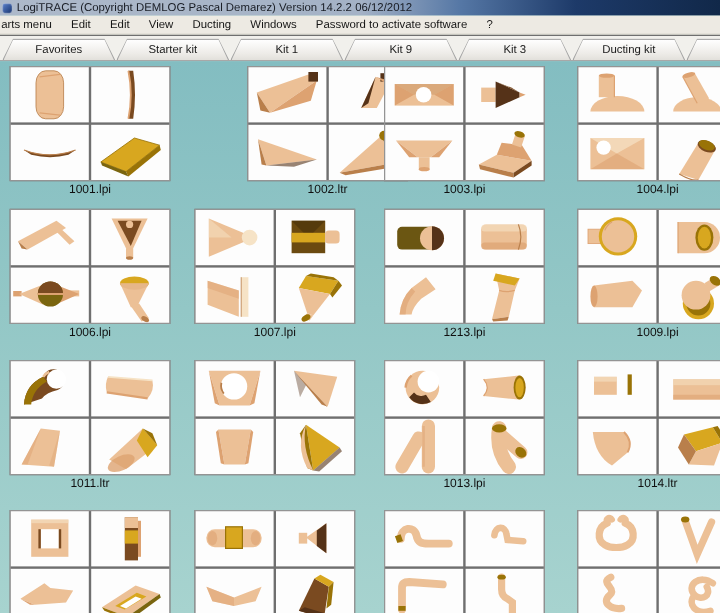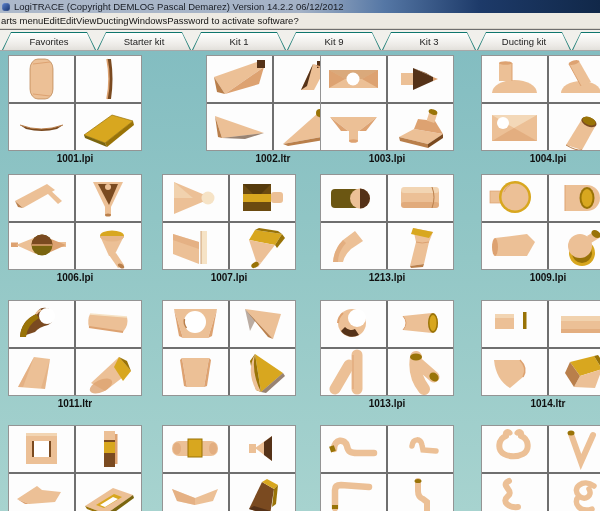--- a/index.html
+++ b/index.html
@@ -12,46 +12,46 @@
     position:absolute;top:0;left:0;right:0;height:13px;
     background:linear-gradient(90deg,#adb9ca 0%,#a4b2c6 50%,#5577a5 64%,#1d3a69 80%,#112849 100%);
     display:flex;align-items:center;
   }
   .titlebar .appicon{width:8px;height:8px;margin-left:2px;border-radius:2px;
     background:linear-gradient(135deg,#5c82cc,#16336e);box-shadow:inset 0 0 1px #fff;}
   .titlebar .title{font-size:9.5px;color:#181c24;margin-left:4px;white-space:nowrap;}
   
   .menubar{
     position:absolute;top:13px;left:0;right:0;height:15px;background:#edeae3;
-    border-bottom:1px solid #d8d4cb;display:flex;align-items:center;
+    border-bottom:1px solid #d8d4cb;display:flex;align-items:center;column-gap:16px;
   }
   .menubar .mi{font-size:9.5px;color:#141414;white-space:nowrap;cursor:default;}
   .menubar .mi:first-child{margin-left:1px;}
   
   .tabbar{
     position:absolute;top:29px;left:0;right:0;height:20px;background:#f1f0ec;
     border-top:1px solid #6f6f6f;border-bottom:1px solid #a8a8a8;
   }
   .tabs{position:absolute;left:2px;top:2px;display:flex;gap:1px;}
-  .tab{position:relative;width:94px;height:18px;background:#0f766e;
+  .tab{position:relative;width:94px;height:18px;background:#a3a3a3;
     clip-path:polygon(9px 0%,calc(100% - 9px) 0%,100% 100%,0% 100%);}
   .tab .tab-fill{
     position:absolute;left:1px;right:1px;top:1px;bottom:0;
     clip-path:polygon(8px 0%,calc(100% - 8px) 0%,100% 100%,0% 100%);
     background:linear-gradient(#ffffff,#edebe7 70%,#e2e0db);
     display:flex;align-items:center;justify-content:center;
     font-size:9.5px;color:#1a1a1a;
   }
   .tab.partial{width:72px;}
   
   .content{
     position:absolute;top:51px;left:0;right:0;bottom:0;
     background:linear-gradient(180deg,#83bdc1 0%,#93c7c6 45%,#a7d3cf 100%);
   }
-  .group{position:absolute;font-weight:bold;}
+  .group{position:absolute;}
   .cells{
     display:grid;grid-template-columns:65px 65px;gap:2px;
     background:#6f6f6f;border:1px solid #949494;width:132px;
   }
   .cell{width:65px;height:46px;background:#fdfdfd;cursor:pointer;}
   .cell svg{display:block;width:65px;height:46px;}
   .plabel{width:134px;margin-top:2px;text-align:center;font-size:10px;color:#101010;}
 </style>
 </head>
 <body>

